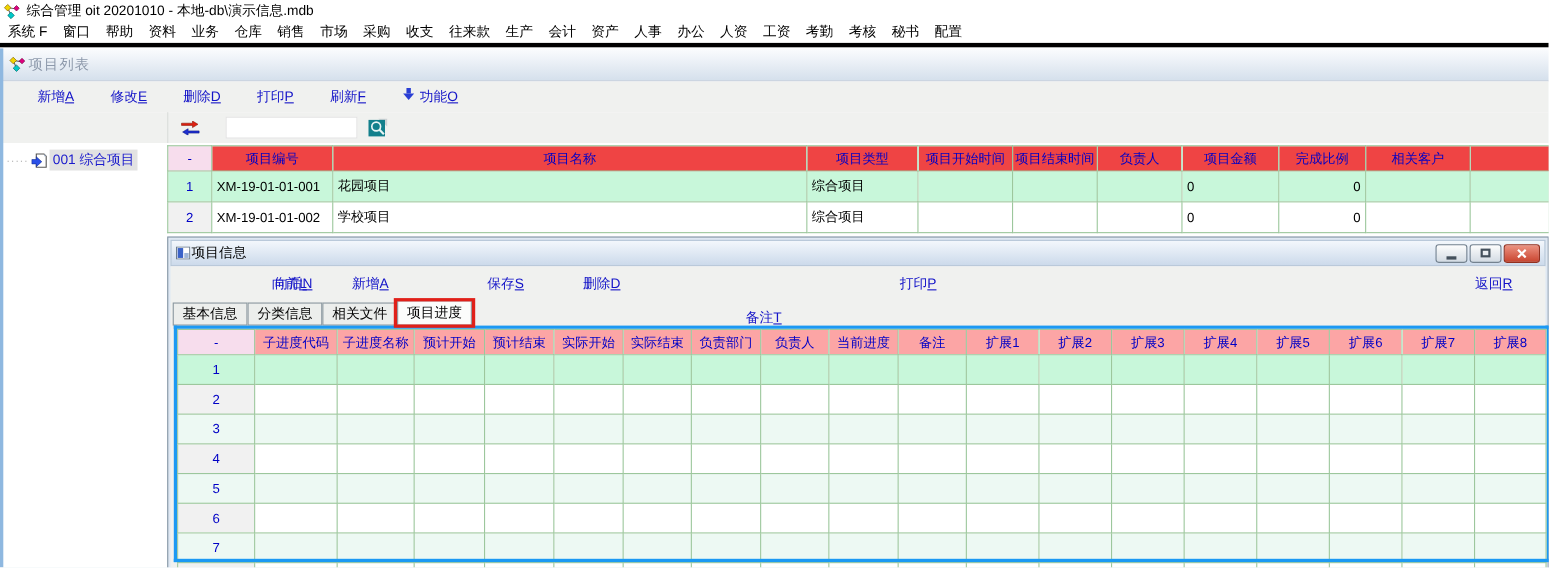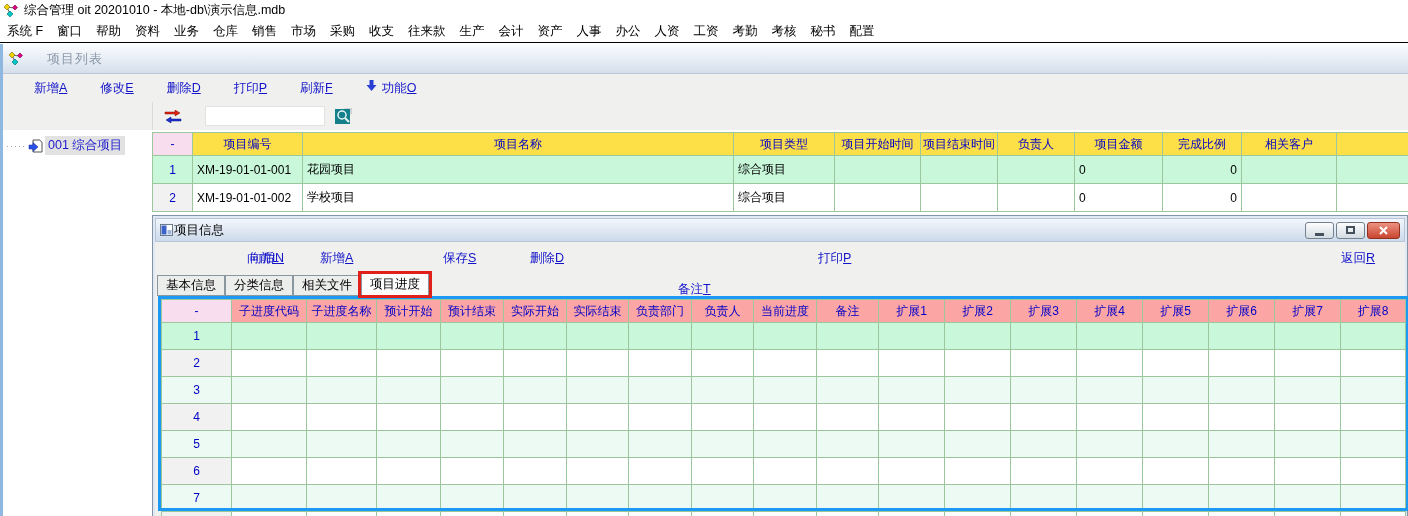--- a/index.html
+++ b/index.html
@@ -3,23 +3,23 @@
 <meta charset="utf-8">
 <style>
 *{margin:0;padding:0;box-sizing:border-box;}
 html,body{width:1408px;height:516px;overflow:hidden;}
 body{font-family:"Liberation Sans","DejaVu Sans",sans-serif;font-size:12px;color:#000;background:#fff;}
 .page{position:relative;width:1408px;height:516px;overflow:hidden;background:#fff;}
 
 
 .titlebar{position:absolute;left:0;top:0;width:100%;height:20px;display:flex;align-items:center;gap:6px;padding-left:3px;background:#fff;}
 .titlebar .title{font-size:12.5px;}
-.menubar{position:absolute;left:0;top:20px;width:100%;height:23px;display:flex;align-items:center;background:#fff;border-bottom:1px solid #000000;}
+.menubar{position:absolute;left:0;top:20px;width:100%;height:23px;display:flex;align-items:center;background:#fff;border-bottom:4px solid #000000;}
 .menu-item{padding:0 7px;font-size:12.5px;white-space:nowrap;}
-.panel-header{position:absolute;left:0;top:44px;width:100%;height:30px;background:linear-gradient(#fbfcfe,#d5e0ec);border-bottom:1px solid #bcc8d8;display:flex;align-items:center;gap:24px;padding-left:8px;}
+.panel-header{position:absolute;left:0;top:44px;width:100%;height:30px;background:linear-gradient(#fbfcfe,#d5e0ec);border-bottom:1px solid #bcc8d8;display:flex;align-items:center;gap:3px;padding-left:8px;}
 .panel-header .ptitle{color:#8d99ab;font-size:13px;letter-spacing:1px;}
 .win-left-border{position:absolute;left:0;top:44px;width:3px;height:472px;background:#8fb8e0;z-index:9;}
 
 
 .toolbar1{position:absolute;left:0;top:74px;width:100%;height:28px;background:#f0f1ef;display:flex;align-items:center;padding-left:34px;gap:33px;}
 .link{color:#1414c8;font-size:12.5px;white-space:nowrap;cursor:default;}
 .link u{text-decoration:underline;}
 .func-group{display:flex;align-items:flex-start;gap:5px;}
 .toolbar2{position:absolute;left:0;top:102px;width:100%;height:28px;background:#f0f1ef;}
 .toolbar2 .vsep{position:absolute;left:152px;top:0;width:1px;height:28px;background:#dadcda;}
@@ -29,21 +29,21 @@
 
 
 .tree-panel{position:absolute;left:0;top:130px;width:152px;height:386px;background:#fff;}
 .tree-item{display:flex;align-items:center;margin:6px 0 0 6px;gap:2px;}
 .tree-dots{color:#9a9a9a;font-size:9px;letter-spacing:1px;}
 .tree-label{background:#e2e2e2;color:#1a1acc;font-size:12.5px;padding:1px 3px;white-space:nowrap;}
 
 
 .main-table{position:absolute;left:152px;top:132px;border-collapse:collapse;table-layout:fixed;width:1256px;background:#fff;}
 .main-table th,.main-table td{border:1px solid #9cc79c;font-weight:normal;font-size:12px;overflow:hidden;white-space:nowrap;}
-.main-table th{height:23px;background:#fde047;color:#0000c6;}
+.main-table th{height:23px;background:#ef4444;color:#0000c6;}
 .main-table th.corner{background:#f7dded;}
 .main-table td{height:28px;padding:0 4px;text-align:left;}
 .main-table td:nth-child(9){text-align:right;}
 .main-table tr.current td{background:#c8f7da;}
 .main-table td.rownum{background:#f1f1f1;color:#0000c6;text-align:center;padding:0;}
 .main-table td.sel{background:#5568dd;}
 
 
 .dialog{position:absolute;left:152px;top:215px;width:1256px;height:312px;border:1px solid #8494a4;background:#dfe8f3;padding:2px;}
 .dlg-titlebar{height:24px;background:linear-gradient(#f3f7fc,#ccdaeb);border:1px solid #b6c6d8;display:flex;align-items:center;gap:1px;padding:0 4px;}

